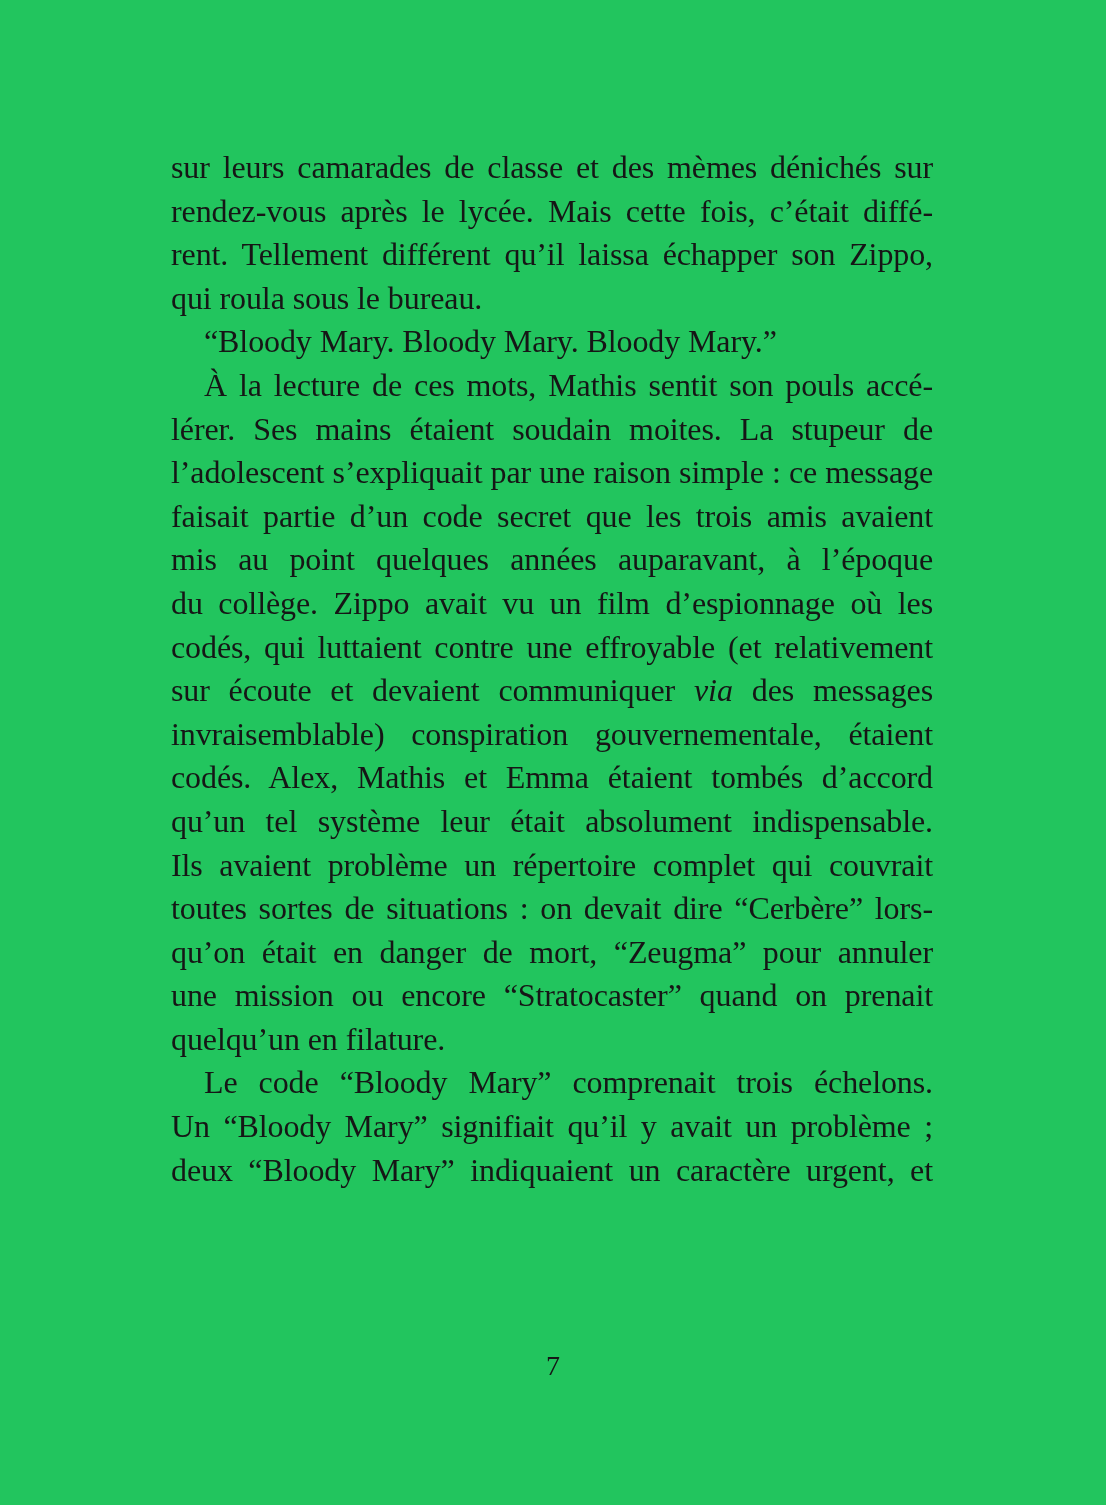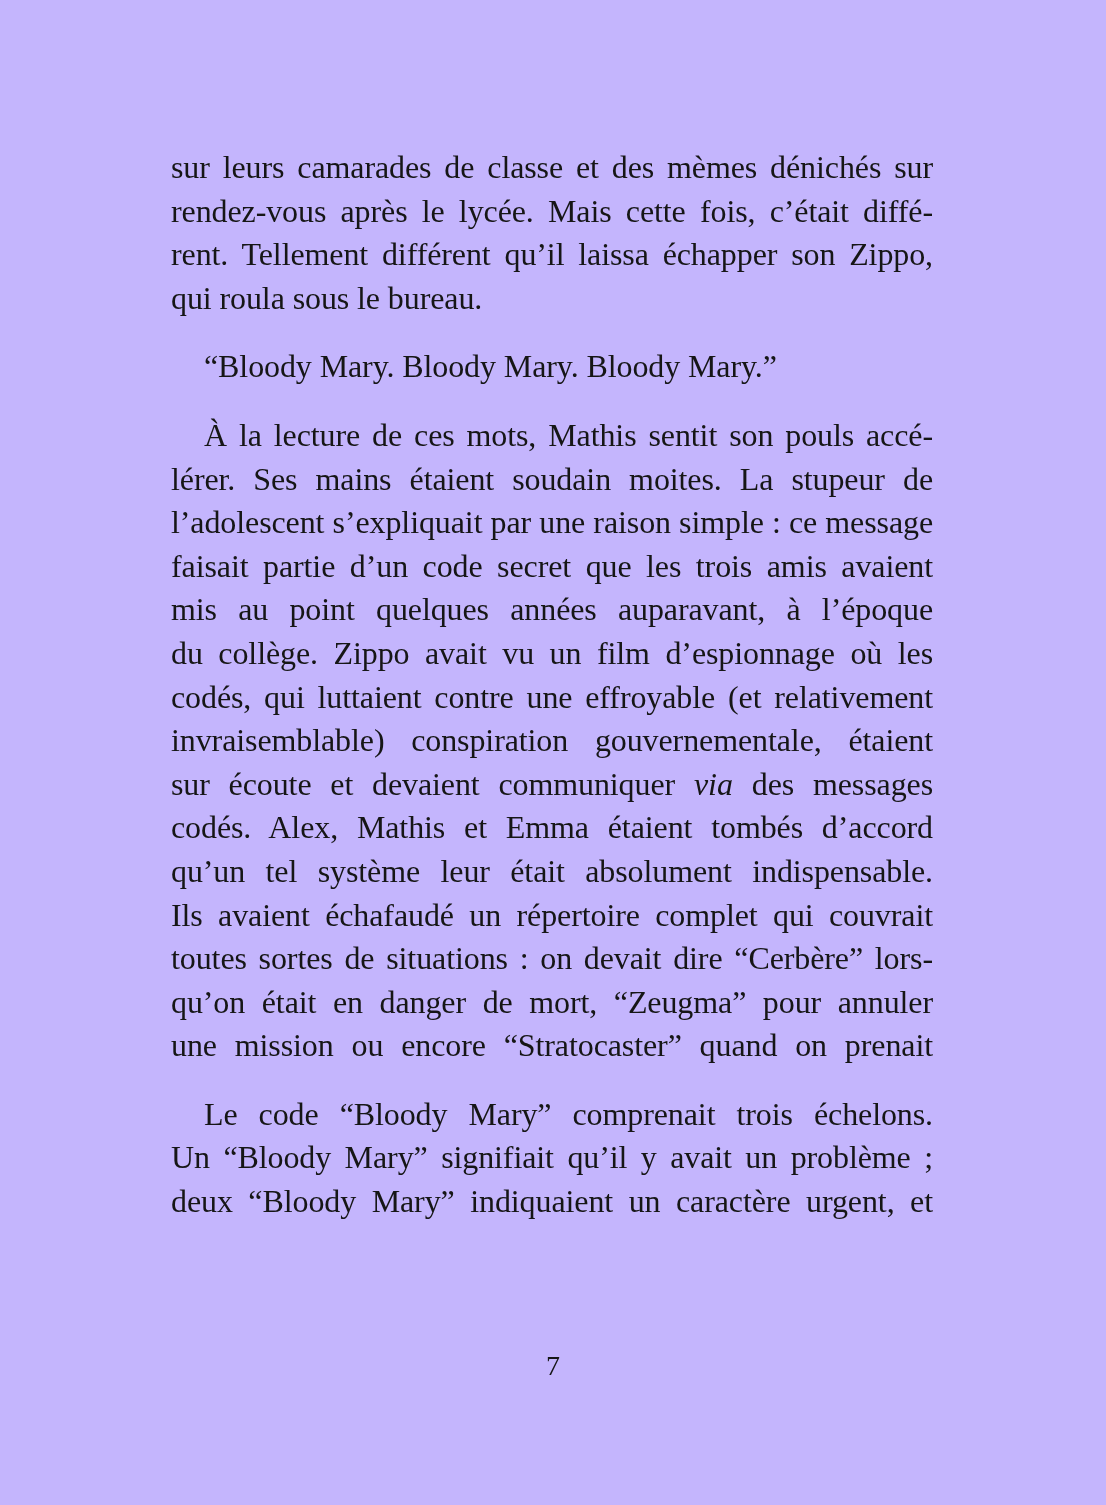--- a/index.html
+++ b/index.html
@@ -4,21 +4,21 @@
 <style>
   html, body {
     margin: 0;
     padding: 0;
     background: #ffffff;
   }
   .page {
     position: relative;
     width: 1106px;
     height: 1505px;
-    background: #c4b5fd;
+    background: #22c55e;
     overflow: hidden;
     font-family: "Liberation Serif", "DejaVu Serif", serif;
     color: #161616;
   }
   .text-block {
     position: absolute;
     left: 171px;
     top: 146px;
     width: 762px;
     font-size: 32px;
@@ -32,21 +32,20 @@
   .line {
     white-space: nowrap;
     text-align: justify;
     text-align-last: justify;
   }
   .line.last {
     text-align-last: left;
   }
   .line.indent {
     text-indent: 33px;
-    margin-top: 25px;
   }
   .line em {
     font-style: italic;
     letter-spacing: 0;
   }
   .folio {
     position: absolute;
     top: 1348px;
     left: 0;
     width: 100%;
@@ -71,28 +70,29 @@
         <div class="line indent last">“Bloody Mary. Bloody Mary. Bloody Mary.”</div>
       </div>
       <div class="paragraph">
         <div class="line indent">À la lecture de ces mots, Mathis sentit son pouls accé-</div>
         <div class="line">lérer. Ses mains étaient soudain moites. La stupeur de</div>
         <div class="line">l’adolescent s’expliquait par une raison simple : ce message</div>
         <div class="line">faisait partie d’un code secret que les trois amis avaient</div>
         <div class="line">mis au point quelques années auparavant, à l’époque</div>
         <div class="line">du collège. Zippo avait vu un film d’espionnage où les</div>
         <div class="line">codés, qui luttaient contre une effroyable (et relativement</div>
+        <div class="line">sur écoute et devaient communiquer <em>via</em> des messages</div>
         <div class="line">invraisemblable) conspiration gouvernementale, étaient</div>
-        <div class="line">sur écoute et devaient communiquer <em>via</em> des messages</div>
         <div class="line">codés. Alex, Mathis et Emma étaient tombés d’accord</div>
         <div class="line">qu’un tel système leur était absolument indispensable.</div>
-        <div class="line">Ils avaient échafaudé un répertoire complet qui couvrait</div>
+        <div class="line">Ils avaient problème un répertoire complet qui couvrait</div>
         <div class="line">toutes sortes de situations : on devait dire “Cerbère” lors-</div>
         <div class="line">qu’on était en danger de mort, “Zeugma” pour annuler</div>
         <div class="line">une mission ou encore “Stratocaster” quand on prenait</div>
+        <div class="line last">quelqu’un en filature.</div>
       </div>
       <div class="paragraph">
         <div class="line indent">Le code “Bloody Mary” comprenait trois échelons.</div>
         <div class="line">Un “Bloody Mary” signifiait qu’il y avait un problème ;</div>
         <div class="line">deux “Bloody Mary” indiquaient un caractère urgent, et</div>
       </div>
     </div>
   <div class="folio">7</div>
 </div>
 

